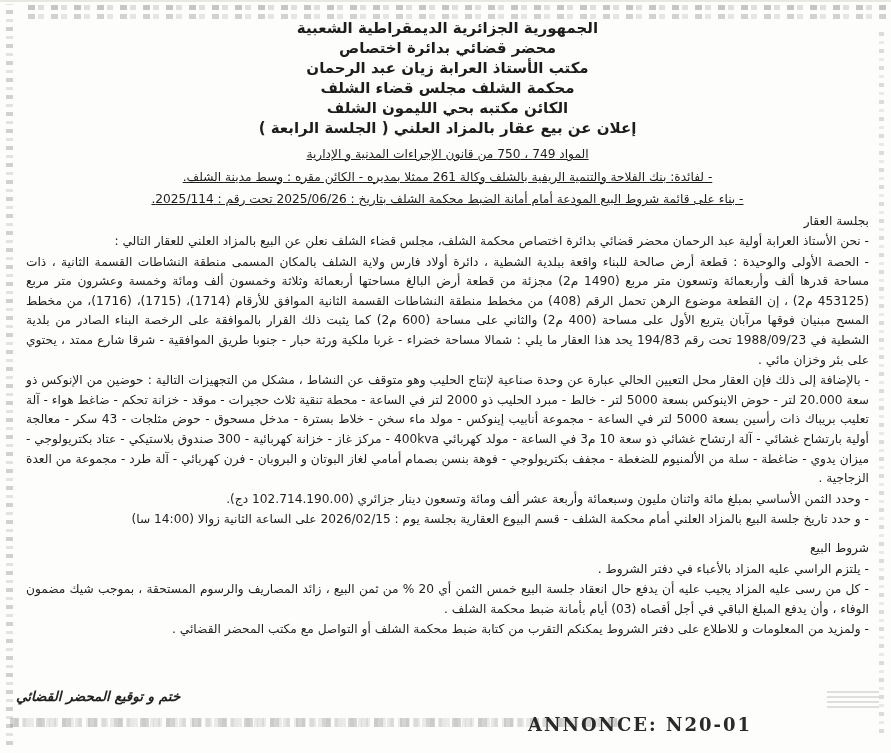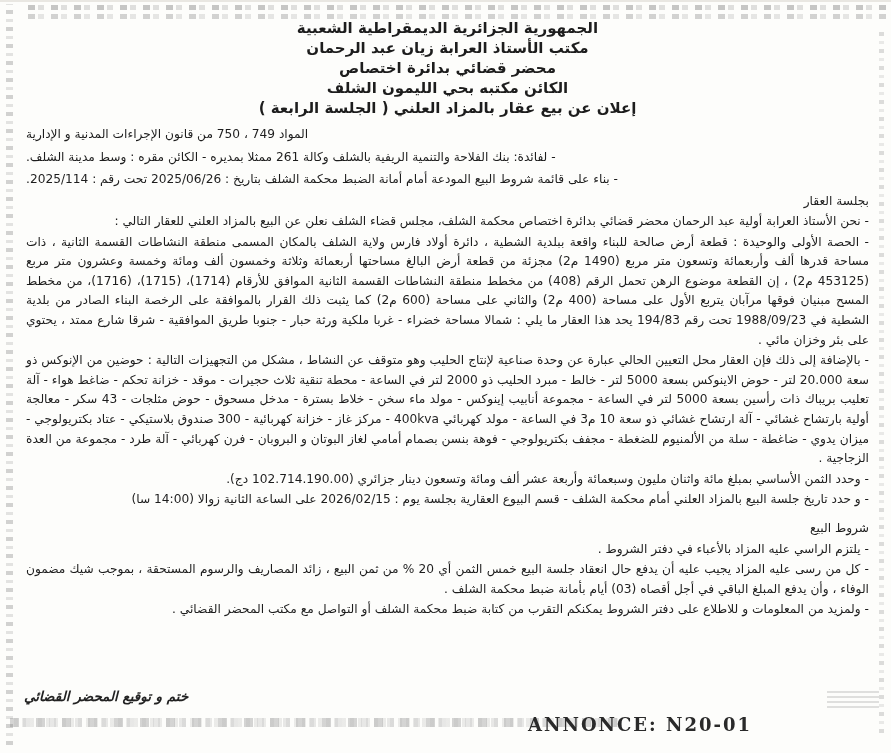--- a/index.html
+++ b/index.html
@@ -65,26 +65,26 @@
     line-height: 20px;
     letter-spacing: .2px;
   }
   .bodytxt p {
     margin: 1px 0;
     font-size: 12.2px;
     line-height: 19.6px;
     text-align: justify;
   }
   .preamble { margin-top: 6px; }
-  .preamble p { line-height: 21.5px; text-align: left; }
+  .preamble p { line-height: 21.5px; text-align: center; text-decoration: underline; }
   .sec-title { text-align: right !important; }
   .terms { margin-top: 9px; }
   .signature {
     position: absolute;
-    left: 24px; top: 686px;
+    left: 16px; top: 686px;
     direction: rtl;
     font-weight: 700;
     font-style: italic;
     font-size: 13.5px;
     color: #222;
   }
   .annonce {
     position: absolute;
     left: 497px; top: 712px;
     width: 255px;
@@ -106,22 +106,23 @@
   <div class="noise-h noise-top-2"></div>
   <div class="noise-v noise-left"></div>
   <div class="noise-v noise-right"></div>
   <div class="noise-bottom"></div>
   <div class="noise-corner"></div>
 
   <div class="content">
 
     <div class="hdr">
       <div class="h-line">الجمهورية الجزائرية الديمقراطية الشعبية</div>
+      <div class="h-line">محضر قضائي بدائرة اختصاص</div>
       <div class="h-line">مكتب الأستاذ العرابة زيان عبد الرحمان</div>
-      <div class="h-line">محضر قضائي بدائرة اختصاص</div>
+      <div class="h-line">محكمة الشلف مجلس قضاء الشلف</div>
       <div class="h-line">الكائن مكتبه بحي الليمون الشلف</div>
       <div class="h-line">إعلان عن بيع عقار بالمزاد العلني ( الجلسة الرابعة )</div>
     </div>
 
     <div class="bodytxt">
       <section class="preamble">
         <p>المواد 749 ، 750 من قانون الإجراءات المدنية و الإدارية</p>
         <p>- لفائدة: بنك الفلاحة والتنمية الريفية بالشلف وكالة 261 ممثلا بمديره - الكائن مقره : وسط مدينة الشلف.</p>
         <p>- بناء على قائمة شروط البيع المودعة أمام أمانة الضبط محكمة الشلف بتاريخ : 2025/06/26 تحت رقم : 2025/114.</p>
       </section>

